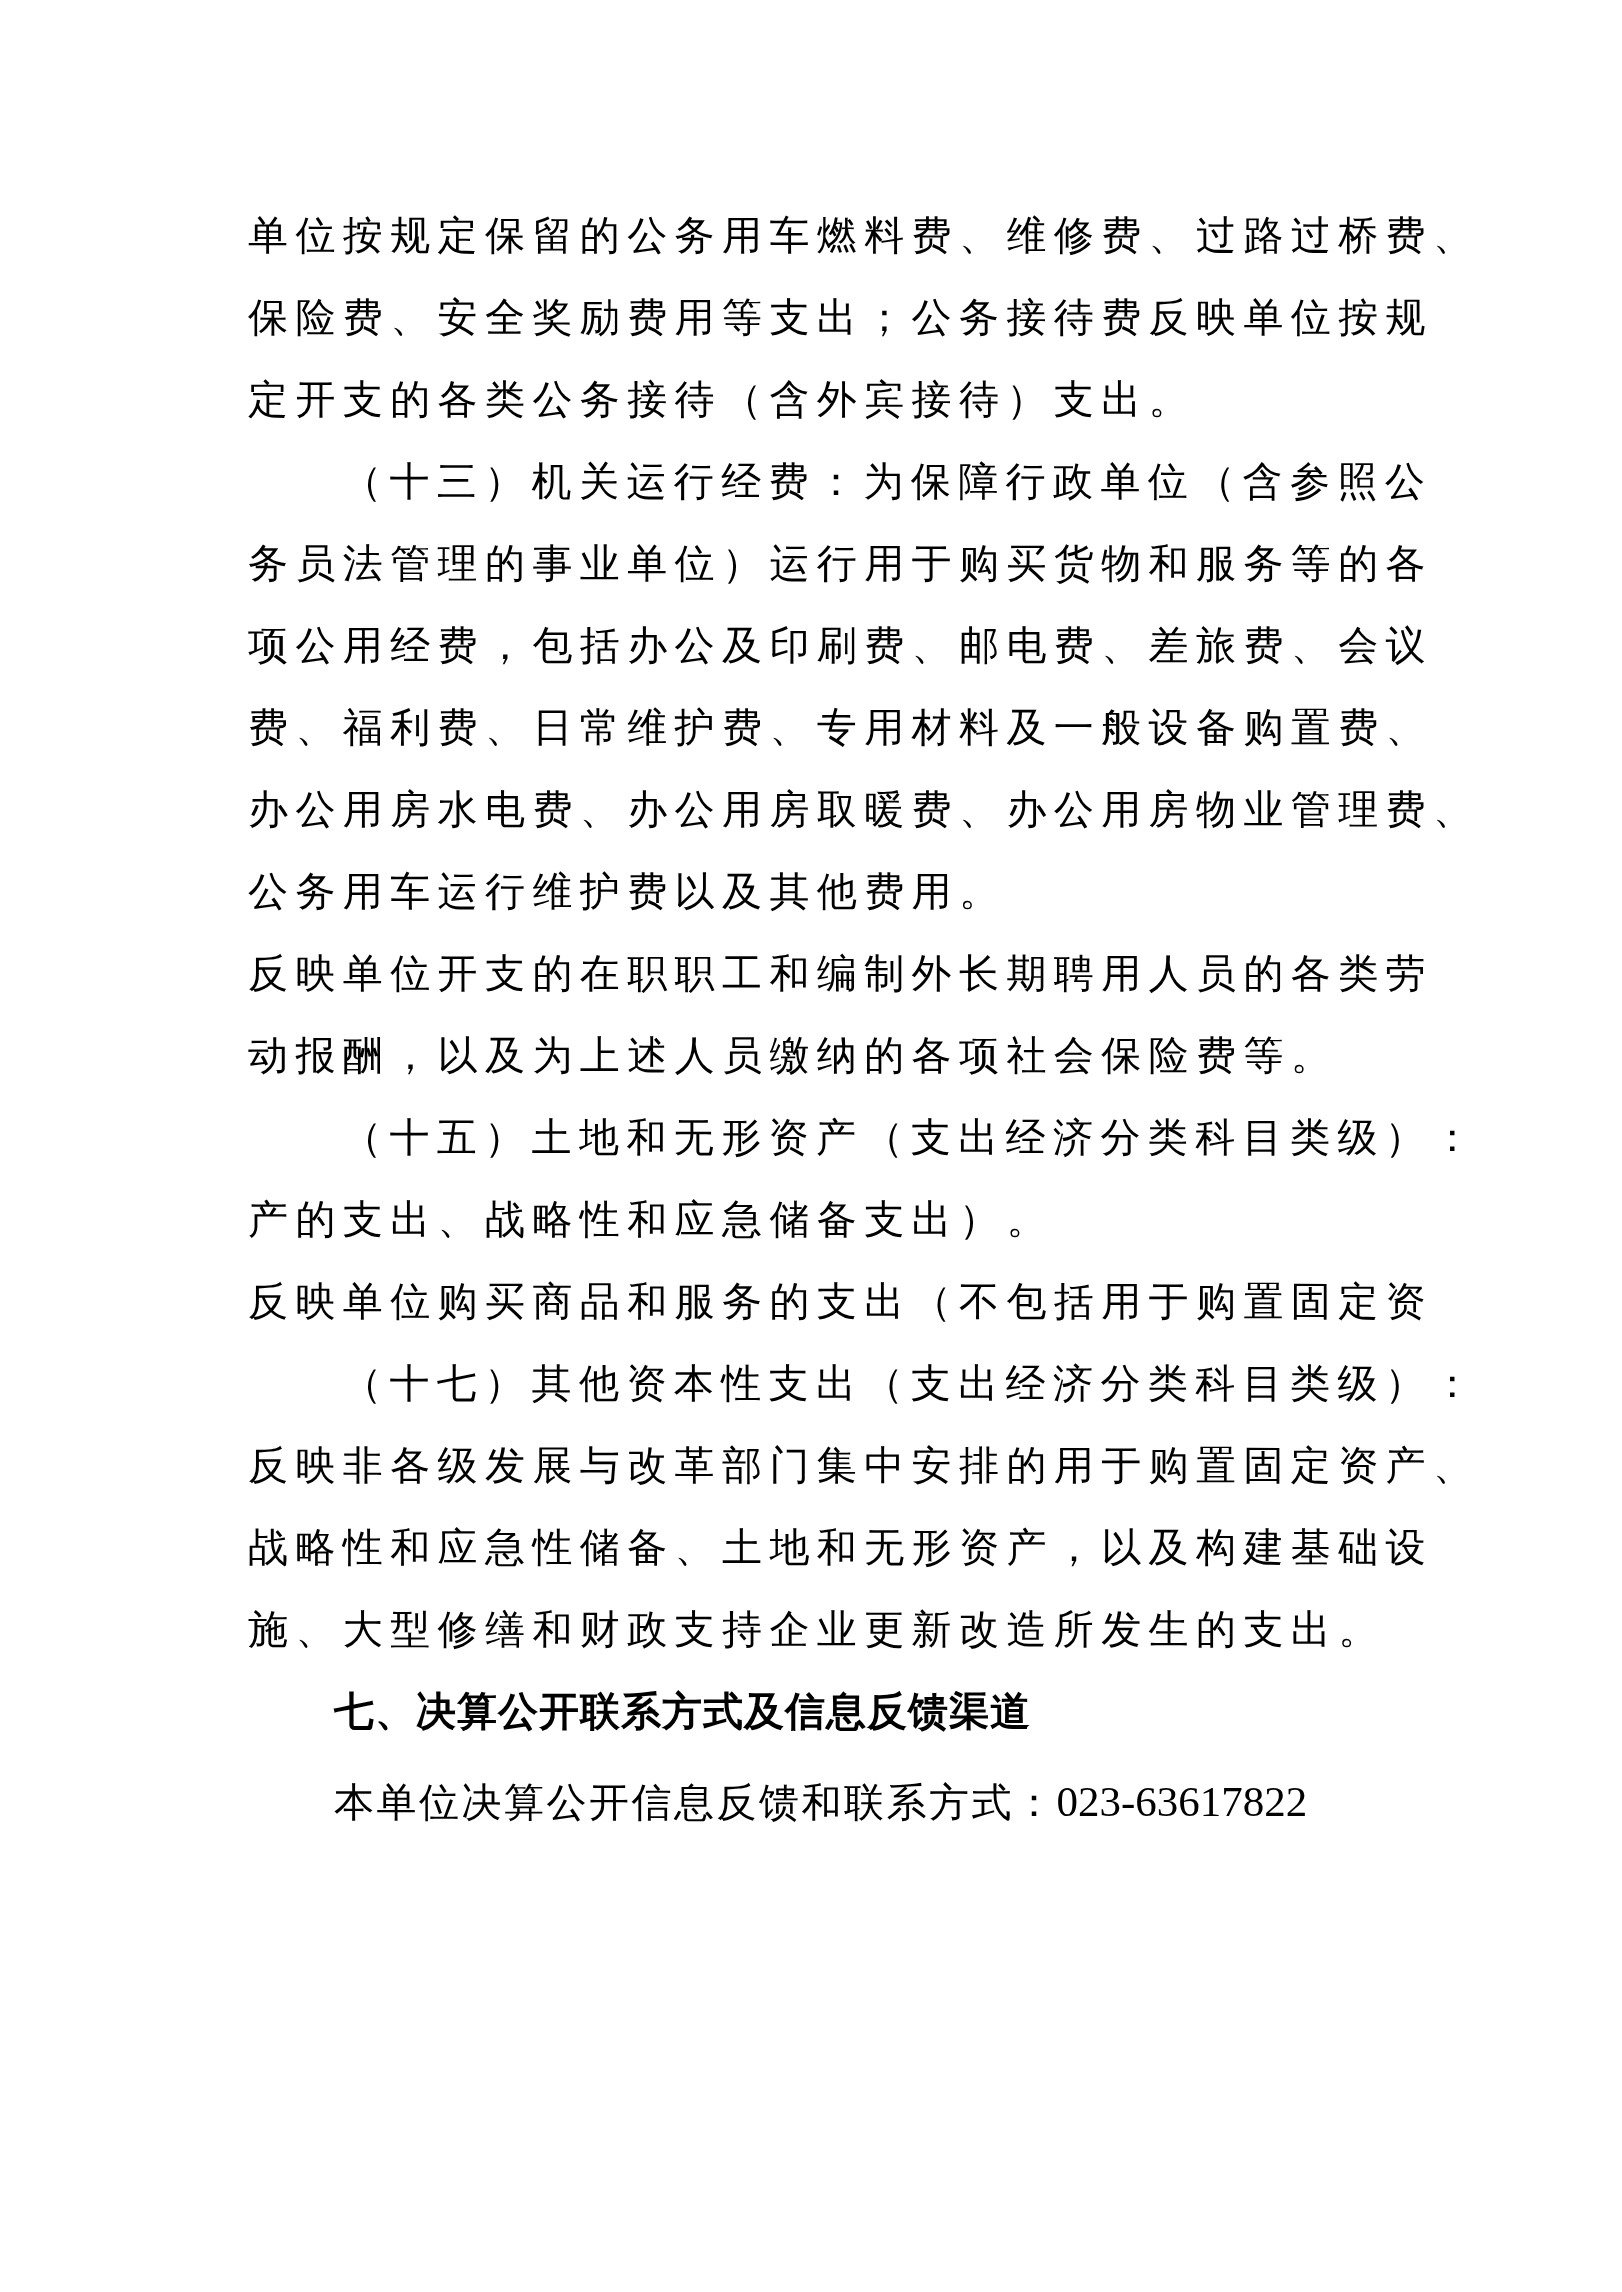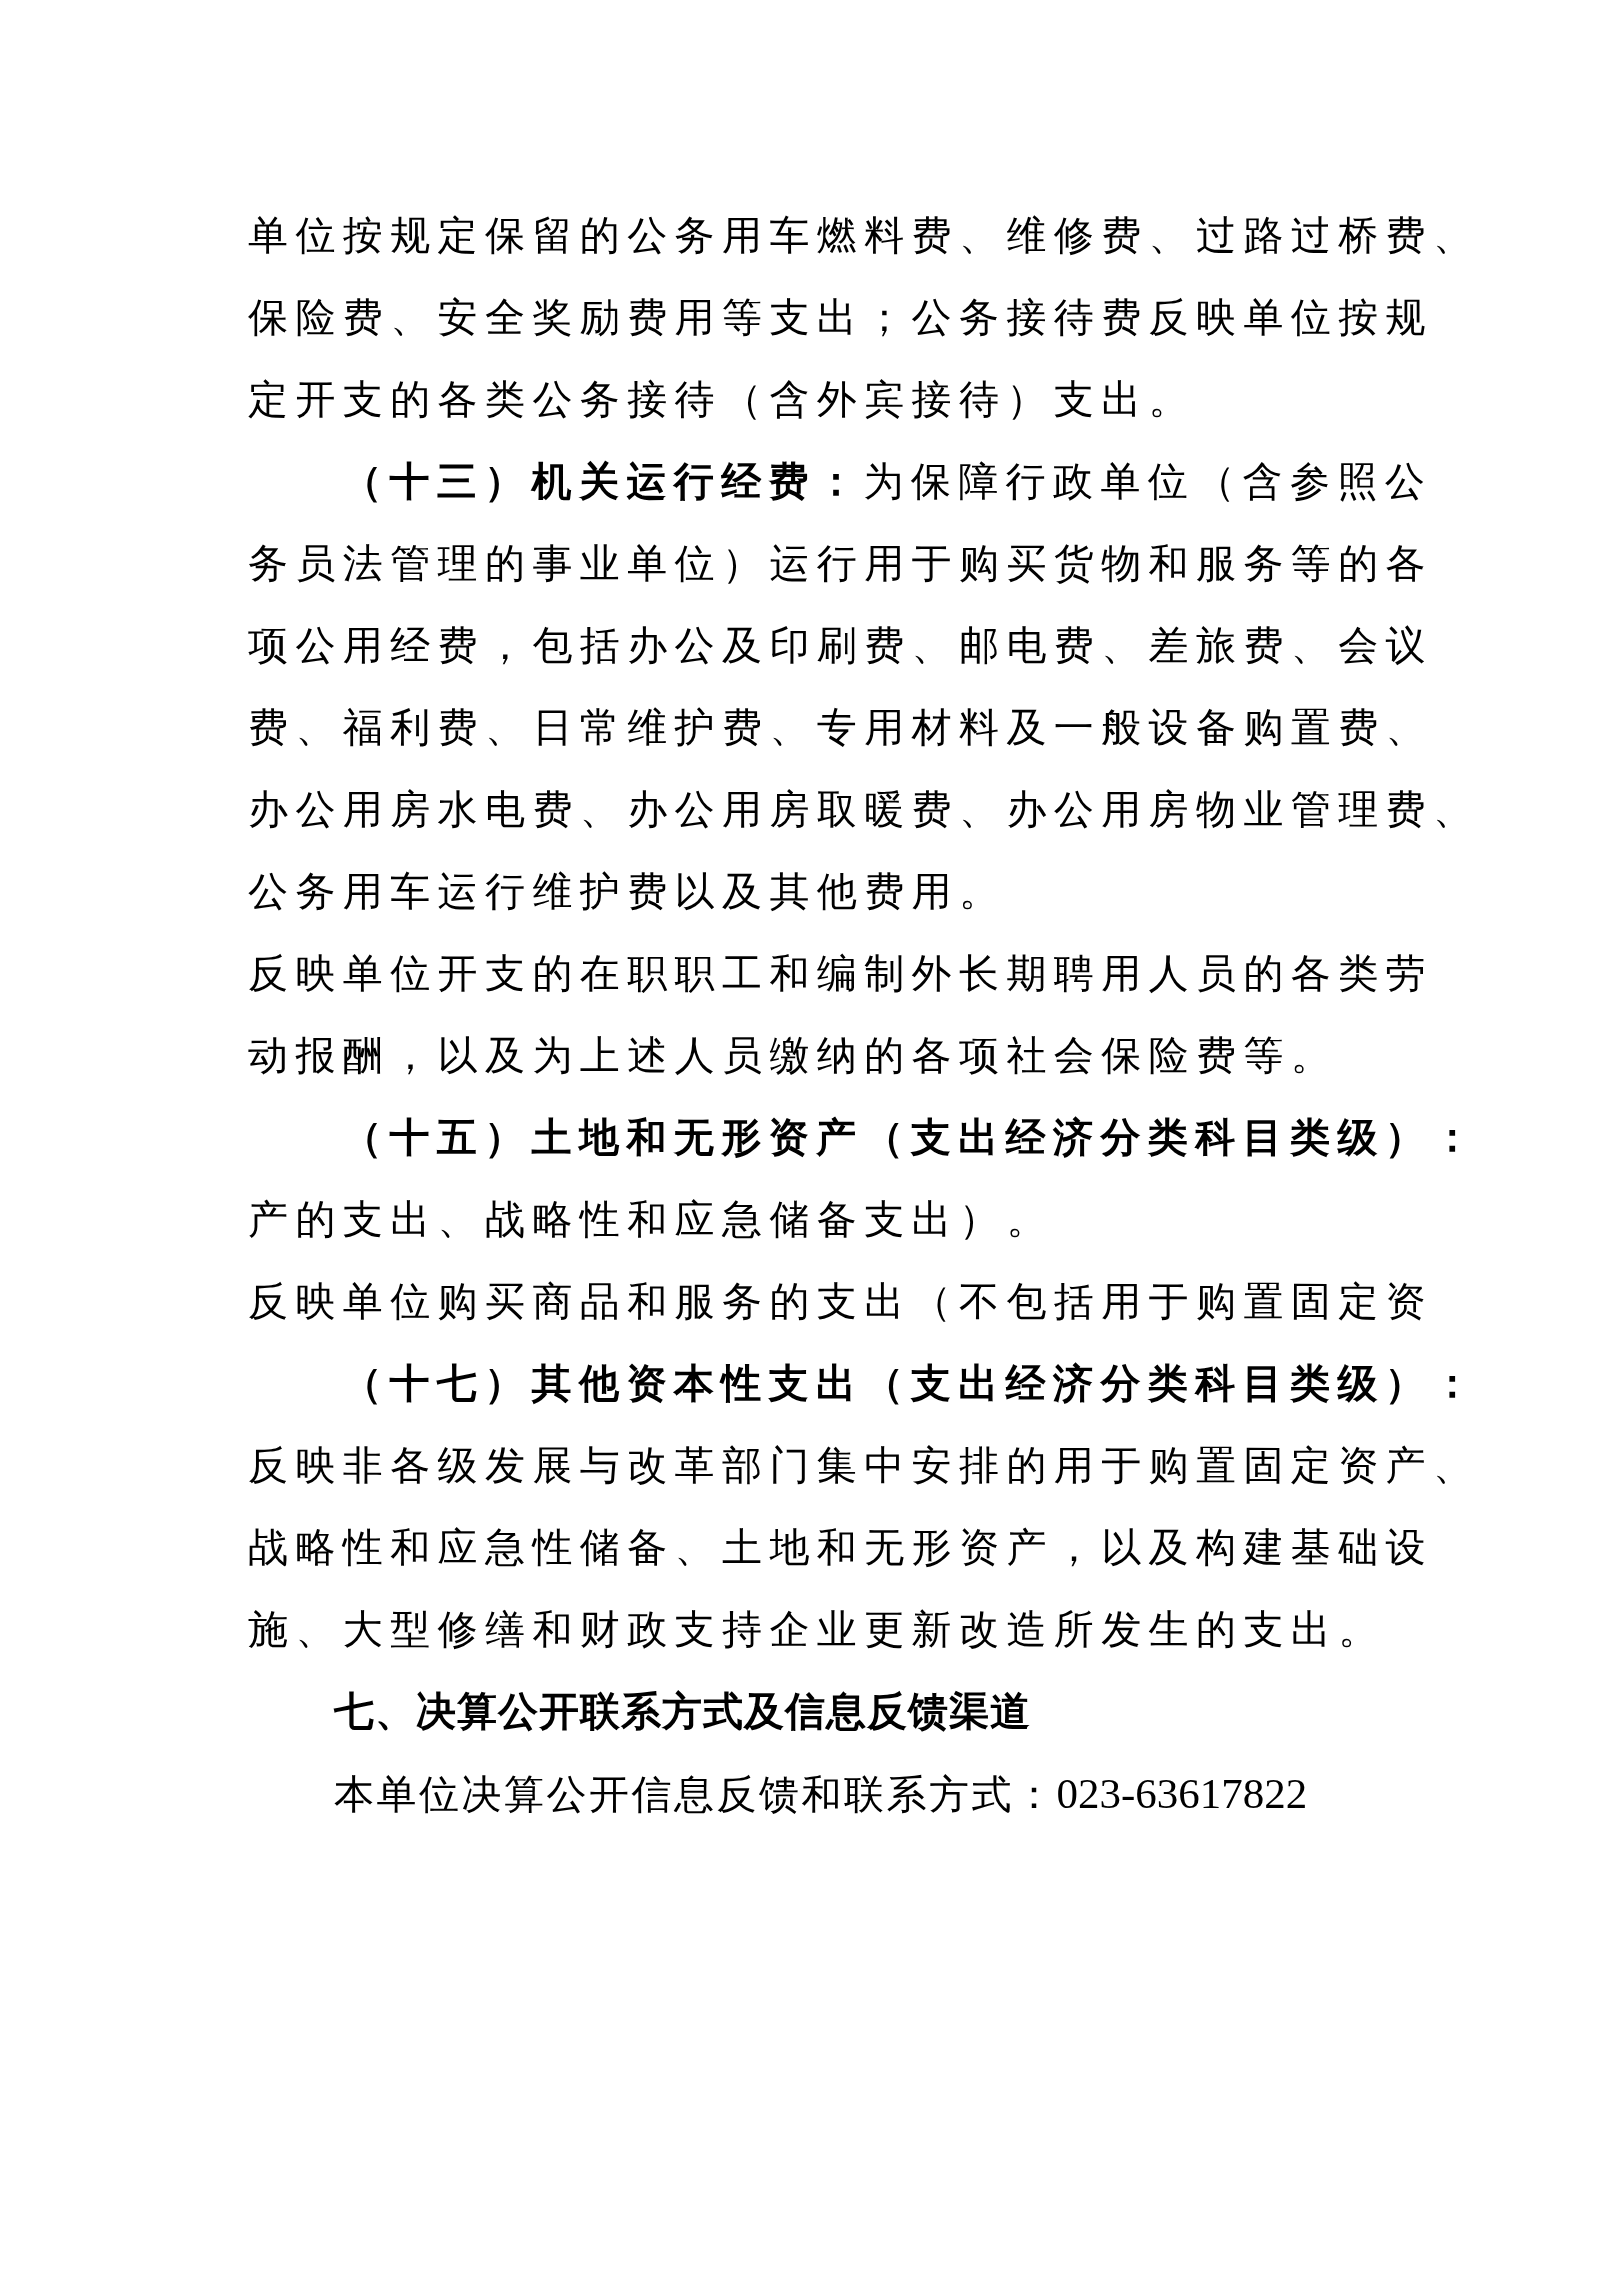--- a/index.html
+++ b/index.html
@@ -22,30 +22,31 @@
       width: 1147px;
     }
     .line {
       height: 82px;
       line-height: 59px;
       font-size: 40px;
       letter-spacing: 7.4px;
       white-space: nowrap;
     }
     .indent { padding-left: 94px; }
-    .bold { font-weight: bold; font-family: "DejaVu Sans", "Liberation Sans", sans-serif; text-align: center; }
+    .bold { font-weight: normal; font-family: "DejaVu Sans", "Liberation Sans", sans-serif; text-align: center; }
     .heading {
       font-weight: bold;
       font-family: "DejaVu Sans", "Liberation Sans", sans-serif;
       letter-spacing: 1px;
       padding-left: 86px;
     }
     .contact {
       padding-left: 86px;
       letter-spacing: 2.5px;
+      margin-top: 8px;
     }
     .num {
       font-family: "Liberation Serif", "DejaVu Serif", serif;
       letter-spacing: 0;
       font-size: 43px;
     }
   </style>
 </head>
 <body>
 

